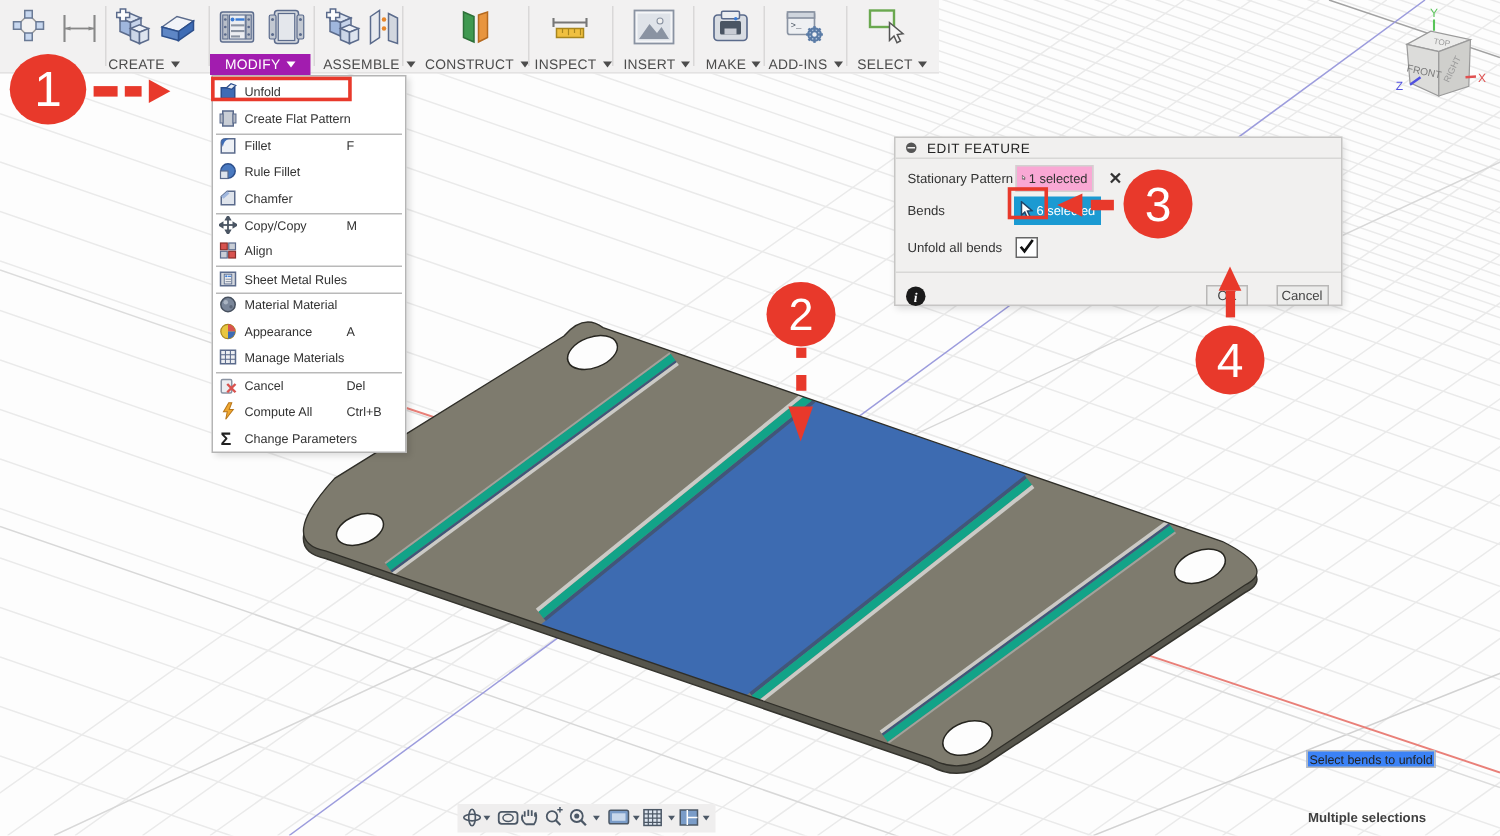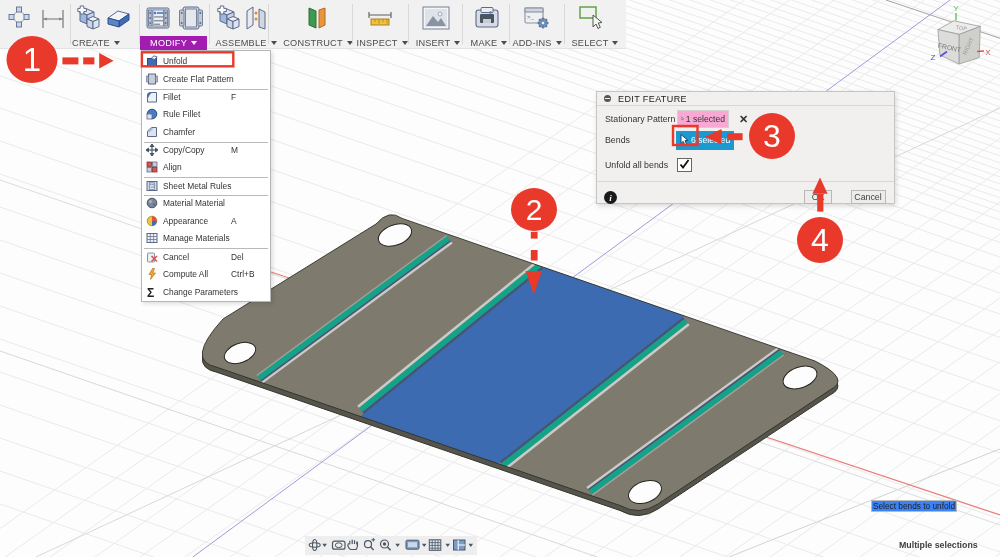--- a/index.html
+++ b/index.html
@@ -26,21 +26,21 @@
 .dbtn { position:absolute; left:79px; top:0; height:100%; display:inline-flex; align-items:center; padding:0 3px; font-size:8.6px; gap:2px; white-space:nowrap; }
 .dbtn.white { background:#f9a8d4; border:1px solid #d2d1d0; color:#333; width:52px; left:80px; }
 .dbtn.blue { background:#1b9ad2; color:#fff; width:58px; }
 .dx { position:absolute; left:142px; top:50%; transform:translateY(-50%); font-size:11px; color:#333; font-weight:bold; }
 .dcheck { position:absolute; left:80px; top:3.5px; width:14.5px; height:14.5px; background:#fff; border:1.4px solid #666; display:inline-flex; align-items:center; justify-content:center; }
 .dfoot { position:absolute; left:0; top:89px; width:100%; height:24px; border-top:1px solid #d8d7d6; }
 .dinfo { position:absolute; left:7px; top:9px; width:13px; height:13px; background:#1a1a1a; color:#fff; border-radius:50%; font-size:9px; font-weight:bold; display:inline-flex; align-items:center; justify-content:center; font-family:"Liberation Serif", serif; font-style:italic; }
 .dbtn2 { position:absolute; top:8px; height:14px; background:#ececeb; border:1px solid #b9b8b7; font-size:8.8px; color:#444; display:inline-flex; align-items:center; justify-content:center; }
 #bbar { position:absolute; left:305px; top:536px; width:172px; height:19px; background:#efeeee; }
 #tooltip { position:absolute; left:871px; top:500px; width:86px; height:12px; background:#3b82f6; border:1px solid #bbb; font-size:8.3px; color:#222; display:flex; align-items:center; justify-content:center; white-space:nowrap; }
-#status { position:absolute; left:899px; top:540px; font-size:8.8px; font-weight:bold; color:#3f3f3f; white-space:nowrap; }
+#status { position:absolute; left:872px; top:540px; font-size:8.8px; font-weight:bold; color:#3f3f3f; white-space:nowrap; }
 </style></head>
 <body>
 <div id="stage">
 <svg id="scene" width="1000" height="557" viewBox="0 0 1000 557" style="position:absolute;left:0;top:0">
 <rect x="0" y="0" width="1000" height="557" fill="#fdfdfd"></rect>
 <line x1="0" y1="-133.1" x2="1000" y2="211.9" stroke="#eaeaea" stroke-width="1"></line>
 <line x1="0" y1="-125.1" x2="1000" y2="219.9" stroke="#eaeaea" stroke-width="1"></line>
 <line x1="0" y1="-114.9" x2="1000" y2="230.1" stroke="#eaeaea" stroke-width="1"></line>
 <line x1="0" y1="-102.5" x2="1000" y2="242.4" stroke="#eaeaea" stroke-width="1"></line>
 <line x1="0" y1="-87.9" x2="1000" y2="257.1" stroke="#eaeaea" stroke-width="1"></line>

